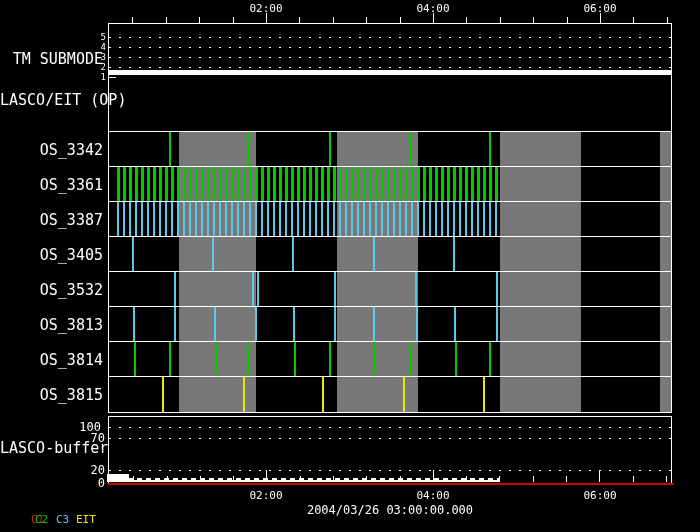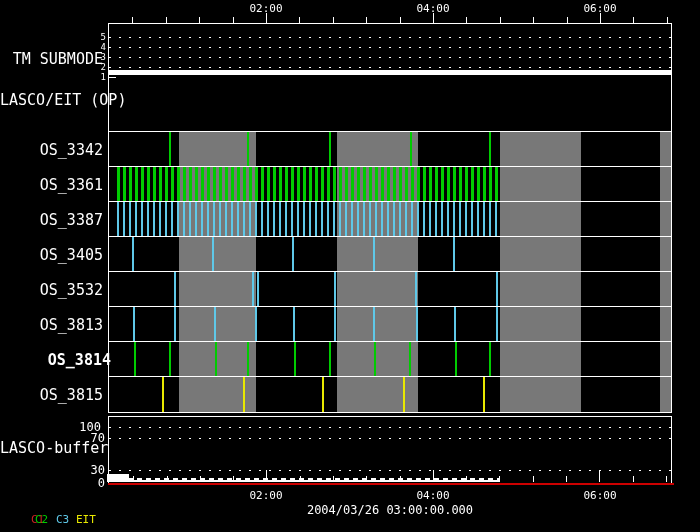--- a/index.html
+++ b/index.html
@@ -161,26 +161,26 @@
       <div class="lbl f9 r" style="left: 88px; width: 18px; top: 52px;">3</div>
       <div class="lbl f9 r" style="left: 88px; width: 18px; top: 62px;">2</div>
       <div class="lbl f9 r" style="left: 88px; width: 18px; top: 72px;">1</div>
       <div class="lbl f13 r" style="left: 0px; width: 103px; top: 93px;">LASCO/EIT (OP)</div>
       <div class="lbl f13 r" style="left: 0px; width: 103px; top: 143px;">OS_3342</div>
       <div class="lbl f13 r" style="left: 0px; width: 103px; top: 178px;">OS_3361</div>
       <div class="lbl f13 r" style="left: 0px; width: 103px; top: 213px;">OS_3387</div>
       <div class="lbl f13 r" style="left: 0px; width: 103px; top: 248px;">OS_3405</div>
       <div class="lbl f13 r" style="left: 0px; width: 103px; top: 283px;">OS_3532</div>
       <div class="lbl f13 r" style="left: 0px; width: 103px; top: 318px;">OS_3813</div>
-      <div class="lbl f13 r" style="left: 8px; width: 103px; top: 353px; font-weight: bold;">OS_3814</div>
+      <div class="lbl f13 r" style="left: 0px; width: 103px; top: 353px;">OS_3814</div>
       <div class="lbl f13 r" style="left: 0px; width: 103px; top: 388px;">OS_3815</div>
       <div class="lbl f13 r" style="left: 0px; width: 72px; top: 441px;">LASCO-buffer</div>
       <div class="lbl f12 r" style="left: 56px; width: 45px; top: 421px;">100</div>
       <div class="lbl f12 r" style="left: 60px; width: 45px; top: 432px;">70</div>
-      <div class="lbl f12 r" style="left: 60px; width: 45px; top: 464px;">30</div>
+      <div class="lbl f12 r" style="left: 60px; width: 45px; top: 464px;">20</div>
       <div class="lbl f12 r" style="left: 60px; width: 45px; top: 477px;">0</div>
     </div>
   <div id="bottom-axis-labels">
       <div class="lbl f11 c" style="left: 243.976px; top: 490px; width: 44px;">02:00</div>
       <div class="lbl f11 c" style="left: 410.977px; top: 490px; width: 44px;">04:00</div>
       <div class="lbl f11 c" style="left: 577.977px; top: 490px; width: 44px;">06:00</div>
       <div class="lbl f12 c" style="left: 290px; width: 200px; top: 504px;">2004/03/26 03:00:00.000</div>
     </div>
   <div id="legend">
       <div class="lbl f11" style="left: 31px; top: 514px; color: rgb(204, 34, 34);">C1</div>

